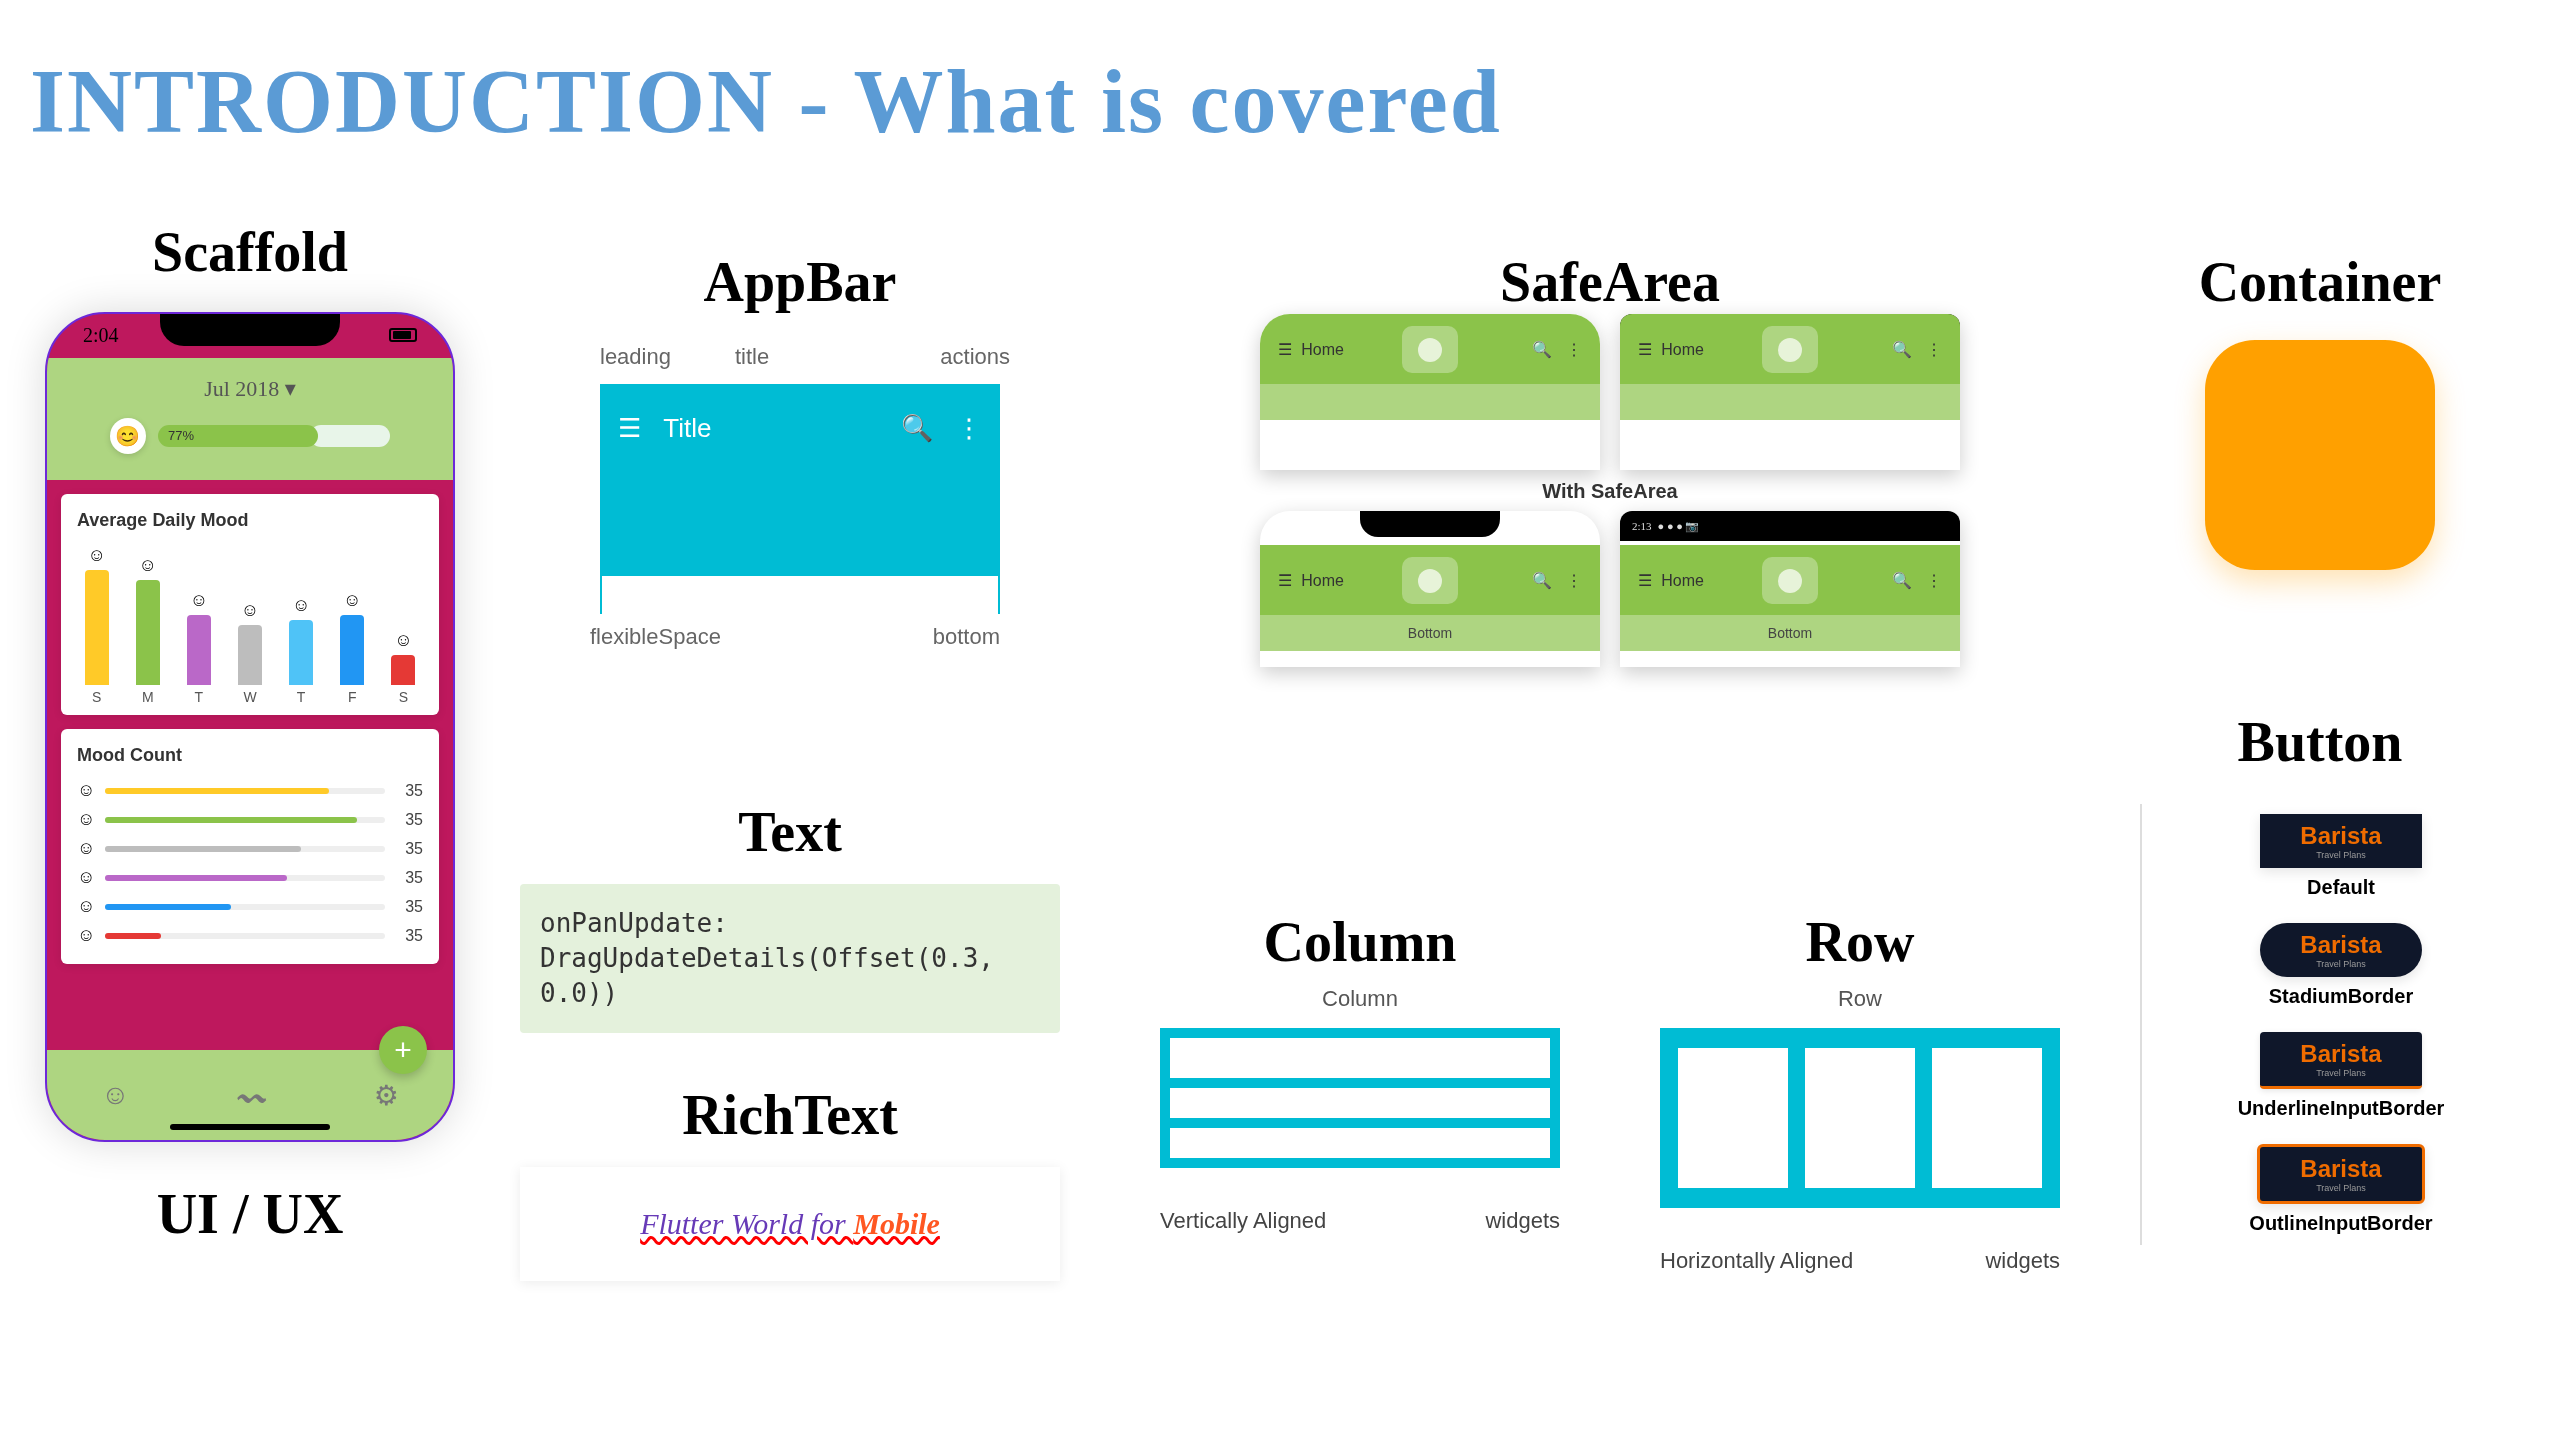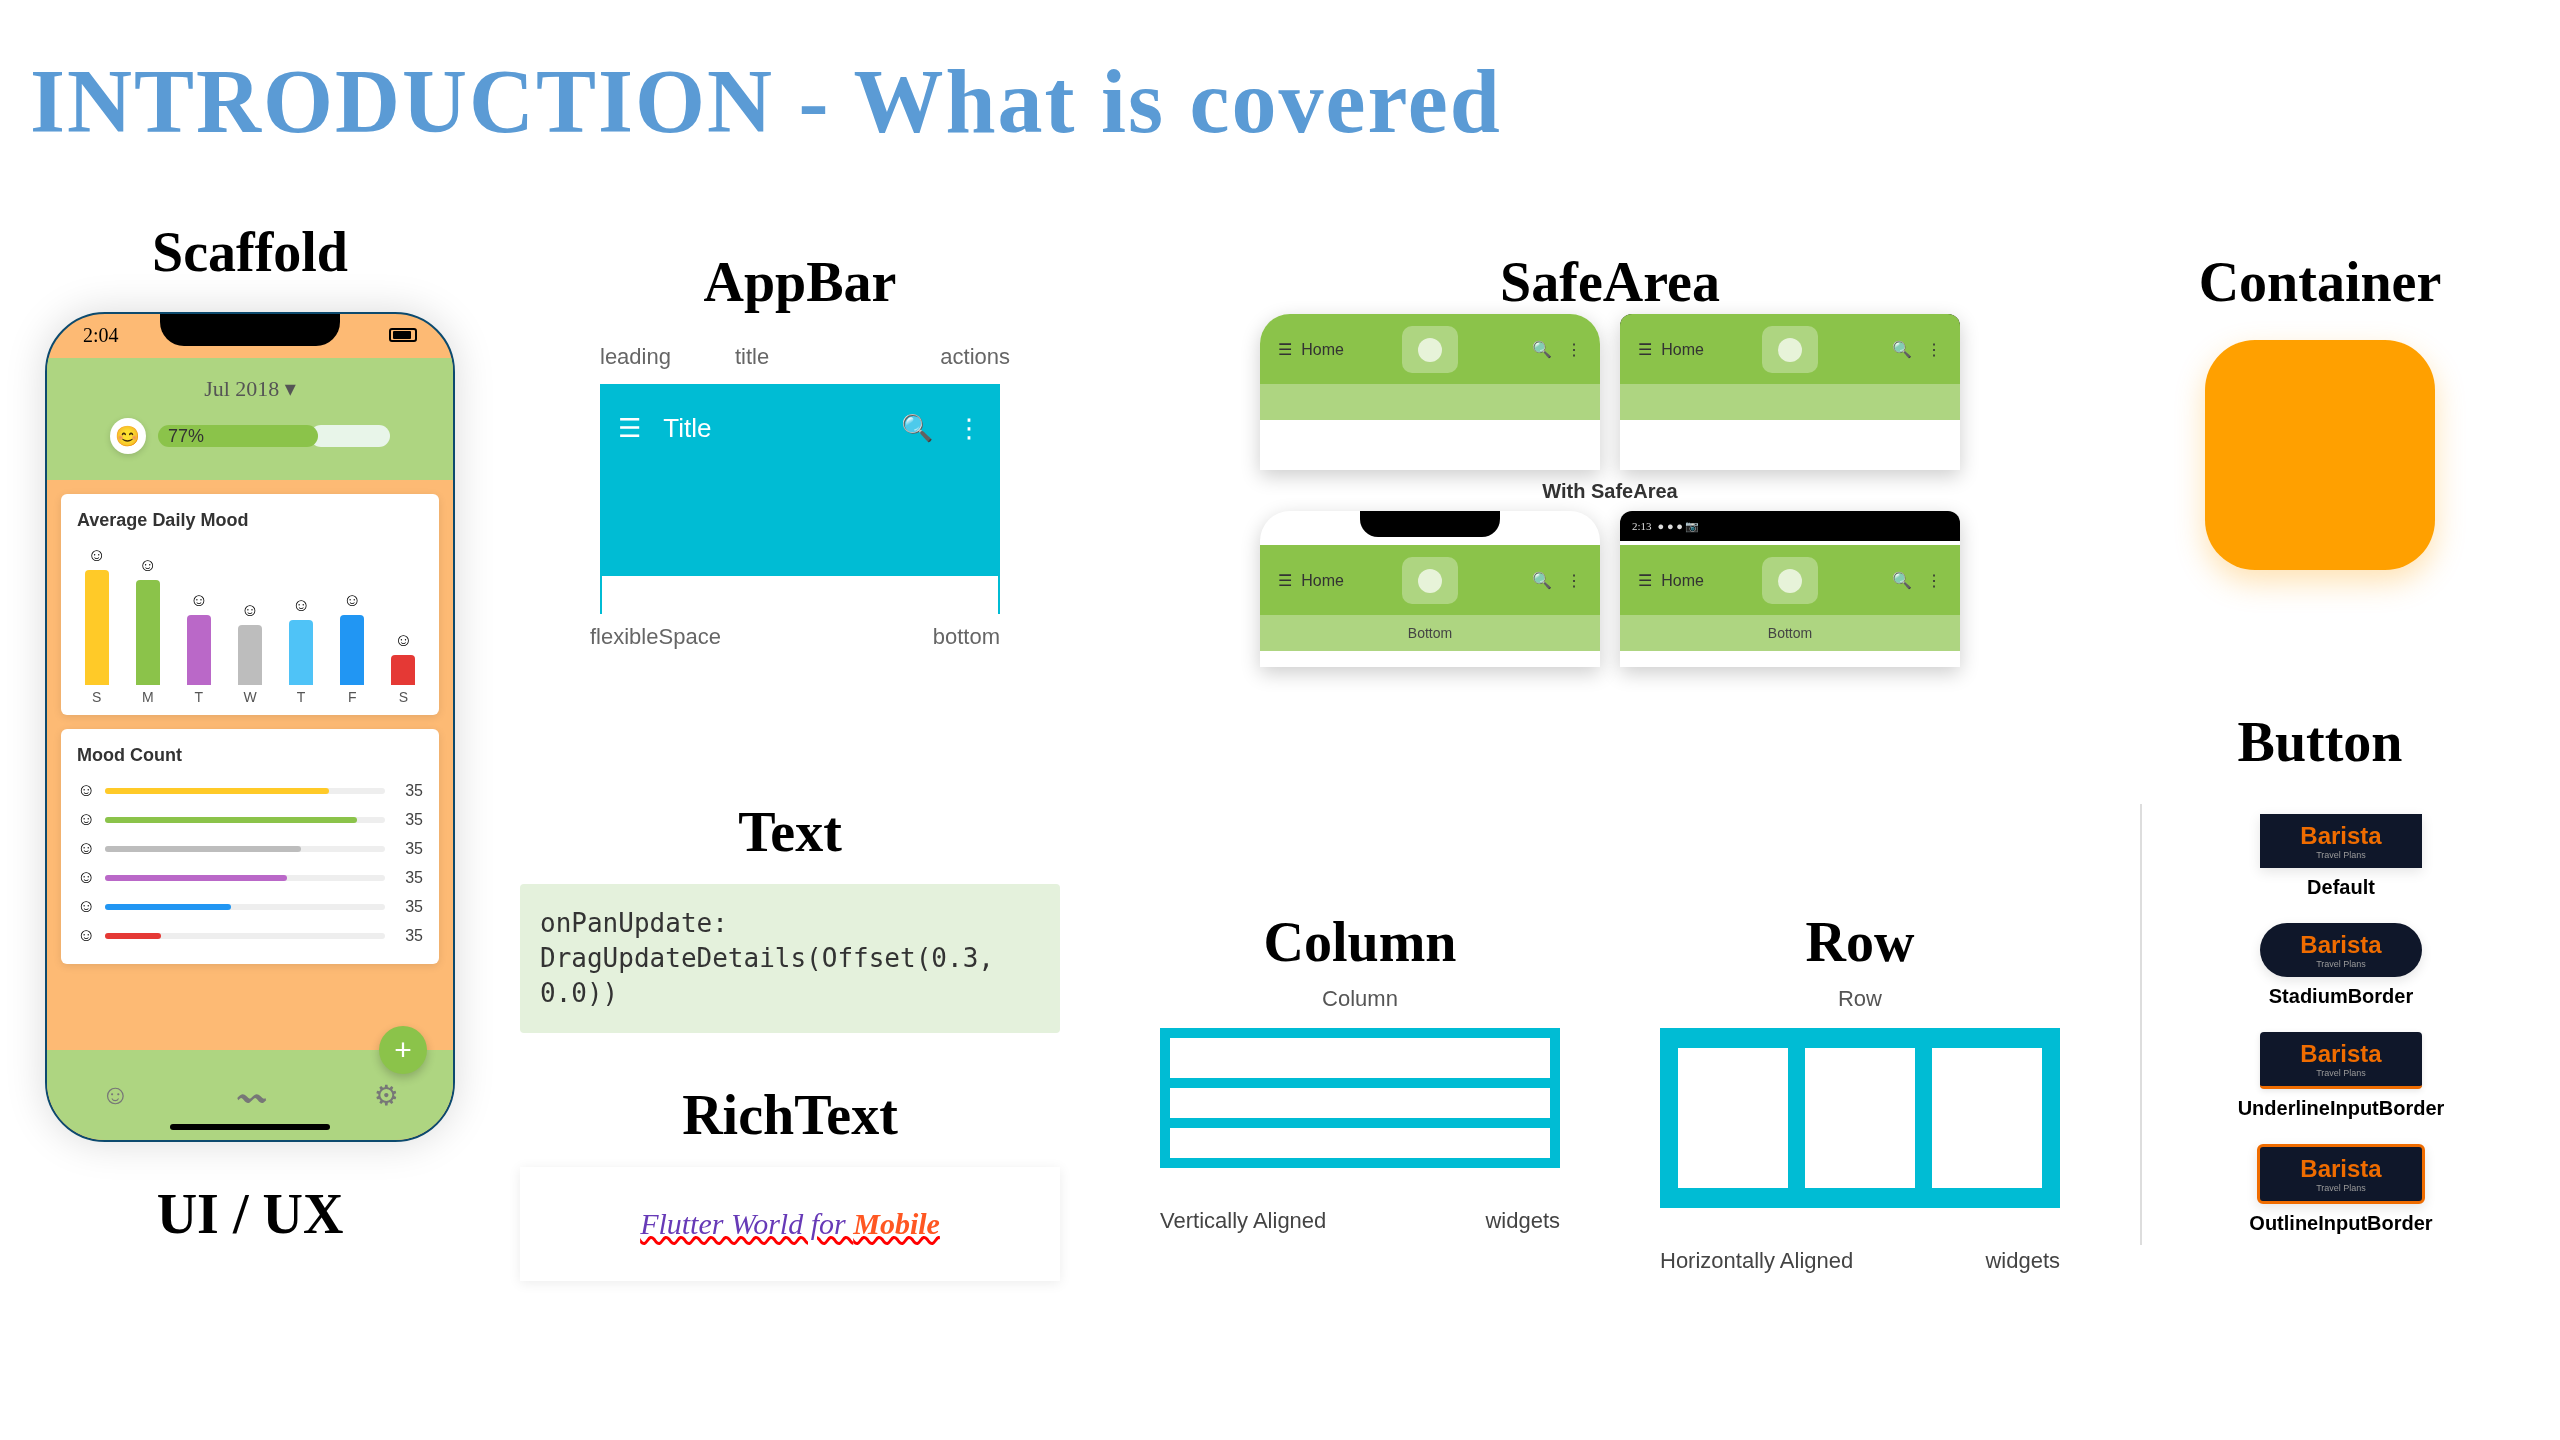--- a/index.html
+++ b/index.html
@@ -24,39 +24,39 @@
     font-size: 56px;
     font-weight: bold;
     color: #000;
     text-align: center;
   }
 
   
   .col-scaffold { position:absolute; left:30px; top:220px; width:440px; }
   .col-scaffold .section-label { margin-bottom:28px; }
   .phone {
-    width: 410px; height: 830px; background:#fdba74; border-radius:60px;
+    width: 410px; height: 830px; background:#be185d; border-radius:60px;
     box-shadow: 0 0 40px rgba(0,0,0,.15);
     margin: 0 auto; position:relative; overflow:hidden;
-    border: 2px solid #0c4a6e;
+    border: 2px solid #6d28d9;
   }
   .phone-notch {
     position:absolute; top:0; left:50%; transform:translateX(-50%);
     width:180px; height:32px; background:#000; border-radius:0 0 24px 24px; z-index:10;
   }
   .phone-bar { position:absolute; top:10px; left:0; right:0; font-size:20px; color:#000; display:flex; justify-content:space-between; padding:0 36px; }
   .battery { width:28px; height:14px; border:2px solid #000; border-radius:3px; margin-top:4px; position:relative; }
   .battery::after { content:""; position:absolute; left:2px; top:1px; bottom:1px; width:18px; background:#000; border-radius:1px;}
   .phone-header { margin-top:44px; background:#aed581; padding:18px 0 26px 0; text-align:center; }
   .phone-date { font-size:22px; color:#555; }
   .phone-progress-row { display:flex; align-items:center; gap:12px; justify-content:center; margin-top:16px; }
   .smiley-circle { width:36px; height:36px; border-radius:50%; background:#fff; display:flex; align-items:center; justify-content:center; font-size:20px; box-shadow: 0 2px 6px rgba(0,0,0,.15);}
   .prog-outer { width:160px; height:22px; border-radius:12px; background:#8bc34a; position:relative; overflow:hidden; }
   .prog-inner { height:100%; background:#8bc34a; }
-  .prog-text { position:absolute; left:10px; top:0; line-height:22px; font-size:18px; color:#333; font-family: Arial, sans-serif; text-align: right;}
+  .prog-text { position:absolute; left:10px; top:0; line-height:22px; font-size:13px; color:#333; font-family: Arial, sans-serif; text-align: right;}
   .prog-ghost { width:80px; height:22px; border-radius:12px; background:#e8f5e9; margin-left:-20px; }
   .card { margin:14px 14px 0 14px; background:#fff; border-radius:6px; box-shadow:0 2px 8px rgba(0,0,0,.1); padding:16px 16px 10px 16px; font-family: Arial, sans-serif;}
   .card-title { font-size:18px; font-weight:bold; color:#333; margin-bottom:14px;}
   .bars { display:flex; align-items:flex-end; height:160px; gap:20px; padding:0 4px; }
   .bar-wrap { display:flex; flex-direction:column; align-items:center; width:32px; }
   .bar-face { font-size:18px; margin-bottom:4px; }
   .bar { width:24px; border-radius:4px 4px 0 0; }
   .bar-lbl { font-size:14px; color:#555; margin-top:4px; }
   .mood-row { display:flex; align-items:center; gap:10px; margin:8px 0; }
   .mood-line { flex:1; height:6px; border-radius:3px; background:#eee; position:relative; }

